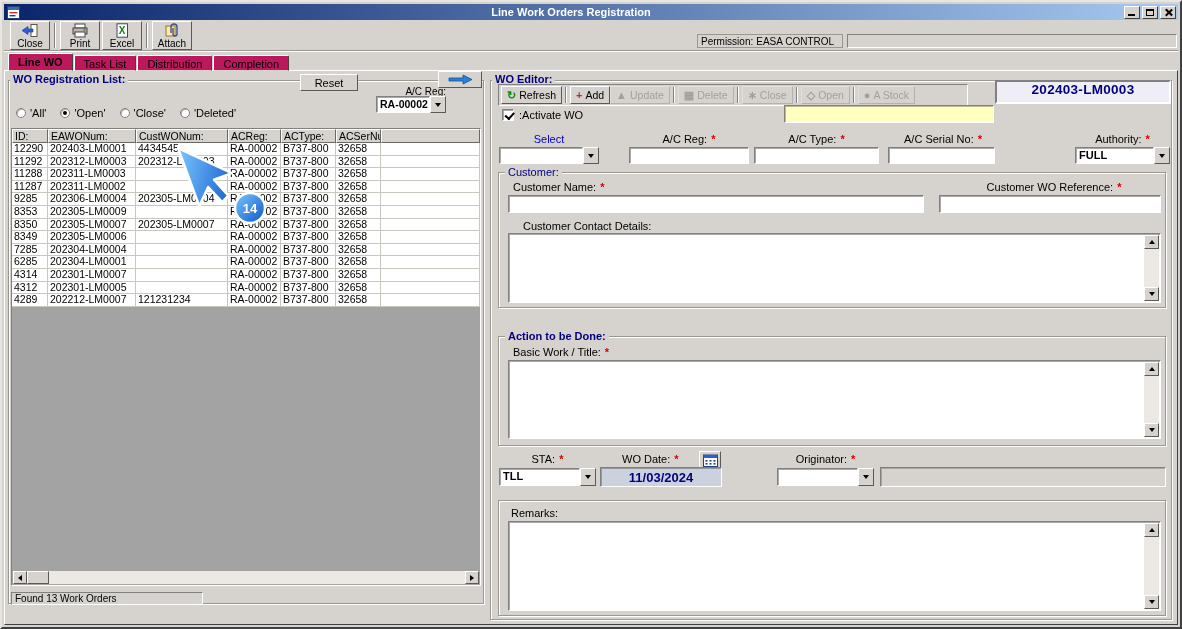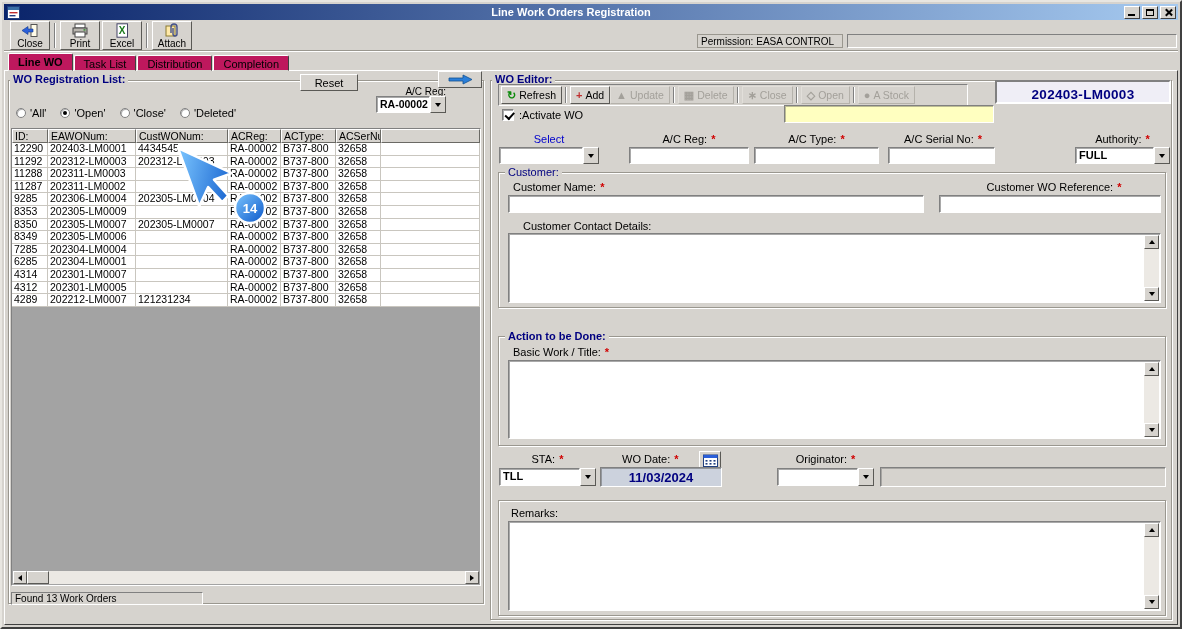--- a/index.html
+++ b/index.html
@@ -124,21 +124,21 @@
            background:#d6d3ce; border:1px solid; border-color:#fff #5a5955 #5a5955 #fff;
            font-size:10.5px; white-space:nowrap; }
   .edbtn.disabled { color:#a3a09a; border-color:#e2dfda #b5b2ab #b5b2ab #e2dfda; }
   .edbtn.disabled .edico { color:#a3a09a !important; }
   .edico { font-size:11px; font-weight:bold; line-height:11px; }
   .ico-refresh { color:#0a8a0a; } .ico-add { color:#c03030; }
   .ico-update,.ico-delete,.ico-close,.ico-open,.ico-stock { color:#6a6964; }
   .edsep { width:2px; height:16px; margin:0 3px; border-left:1px solid #808080; border-right:1px solid #fff; }
   .wonum-box { position:absolute; left:505px; top:0; width:176px; height:24px;
                background:#efeef6; border:2px solid; border-color:#808080 #fff #fff #808080;
-               display:flex; align-items:flex-end; justify-content:center;
+               display:flex; align-items:flex-start; justify-content:center;
                font-weight:bold; font-size:13.5px; color:#000080; letter-spacing:.3px; }
   .yellow-box { position:absolute; left:294px; top:25px; width:210px; height:18px;
                 background:#ffffc0; border:1px solid; border-color:#808080 #fff #fff #808080;
                 box-shadow:inset 1px 1px 0 rgba(64,64,64,.35); }
   .blue-label { color:#0000cc; }
   .center { text-align:center; }
   .bold { font-weight:bold; }
   .date-box { position:absolute; left:110px; top:387px; width:122px; height:20px;
               background:#ccd2dd; border:1px solid; border-color:#808080 #fff #fff #808080;
               box-shadow:inset 1px 1px 0 rgba(64,64,64,.4);

